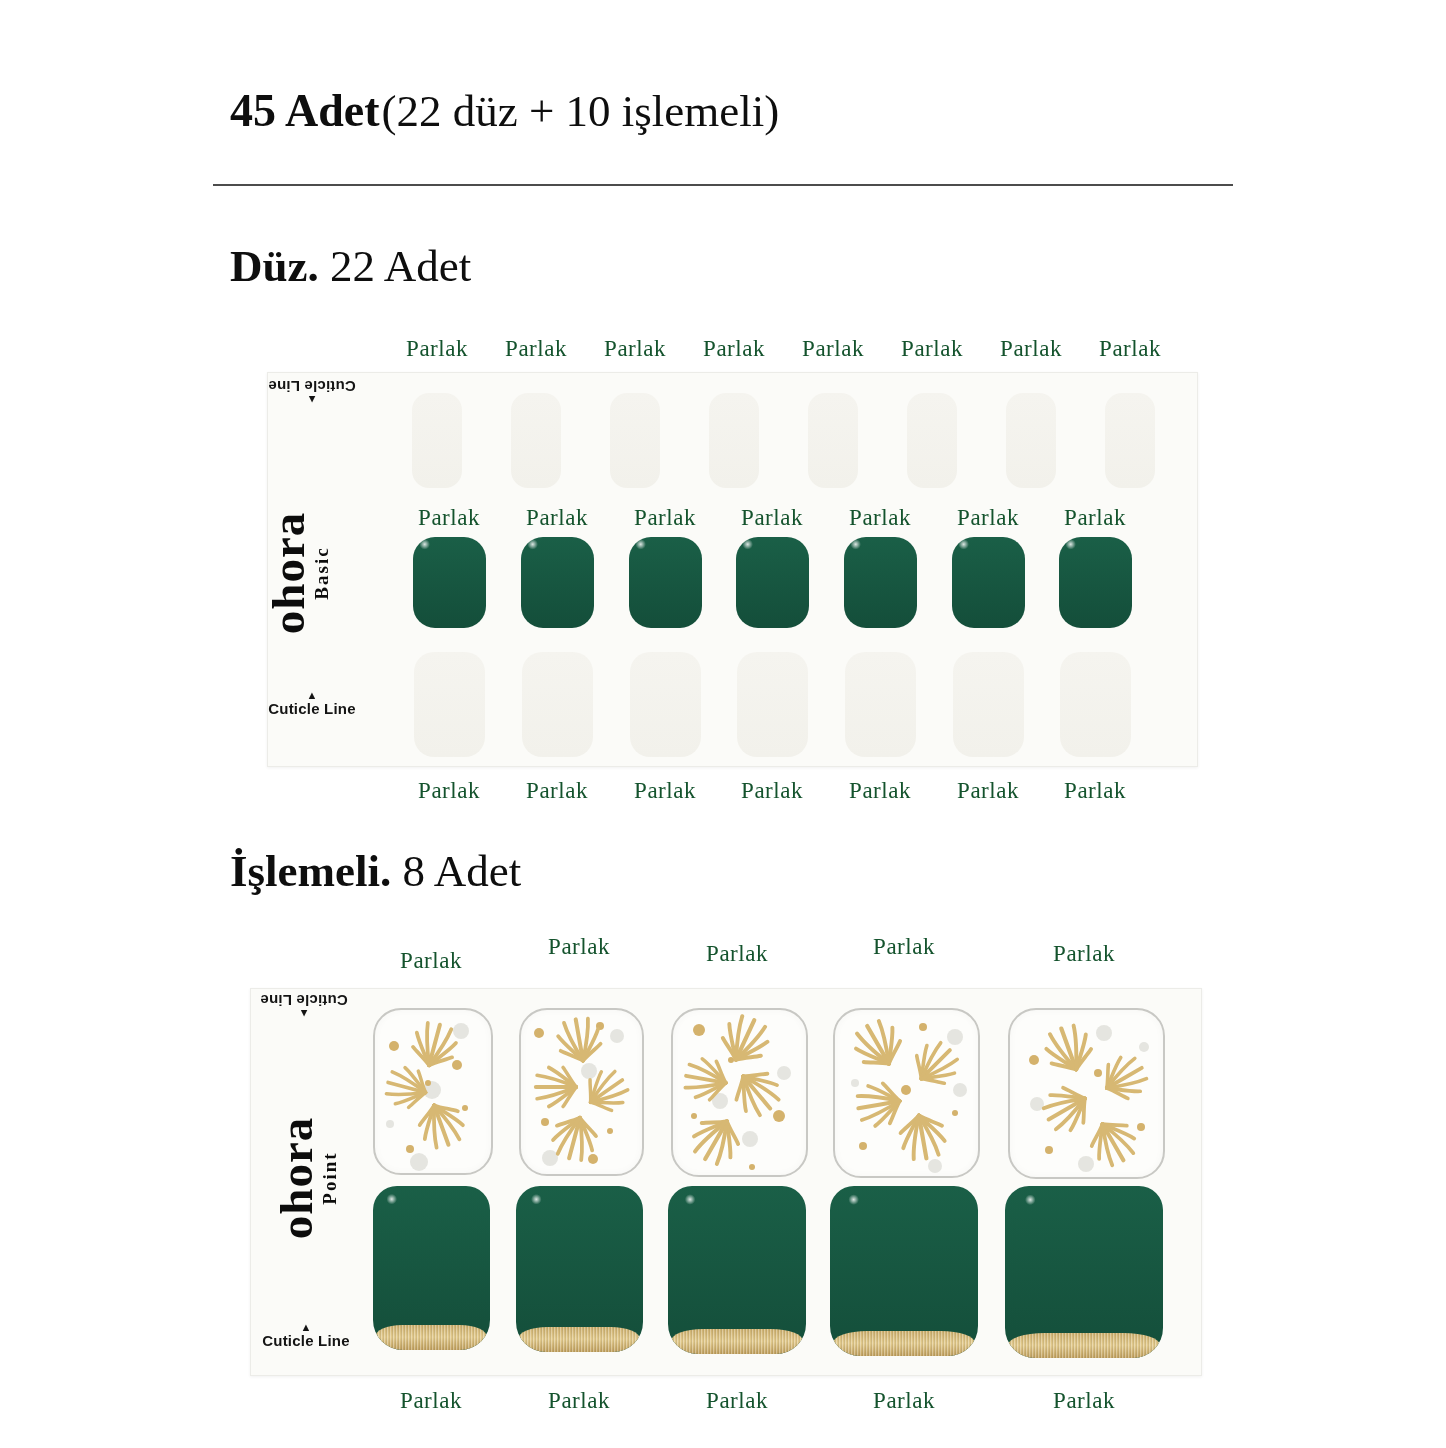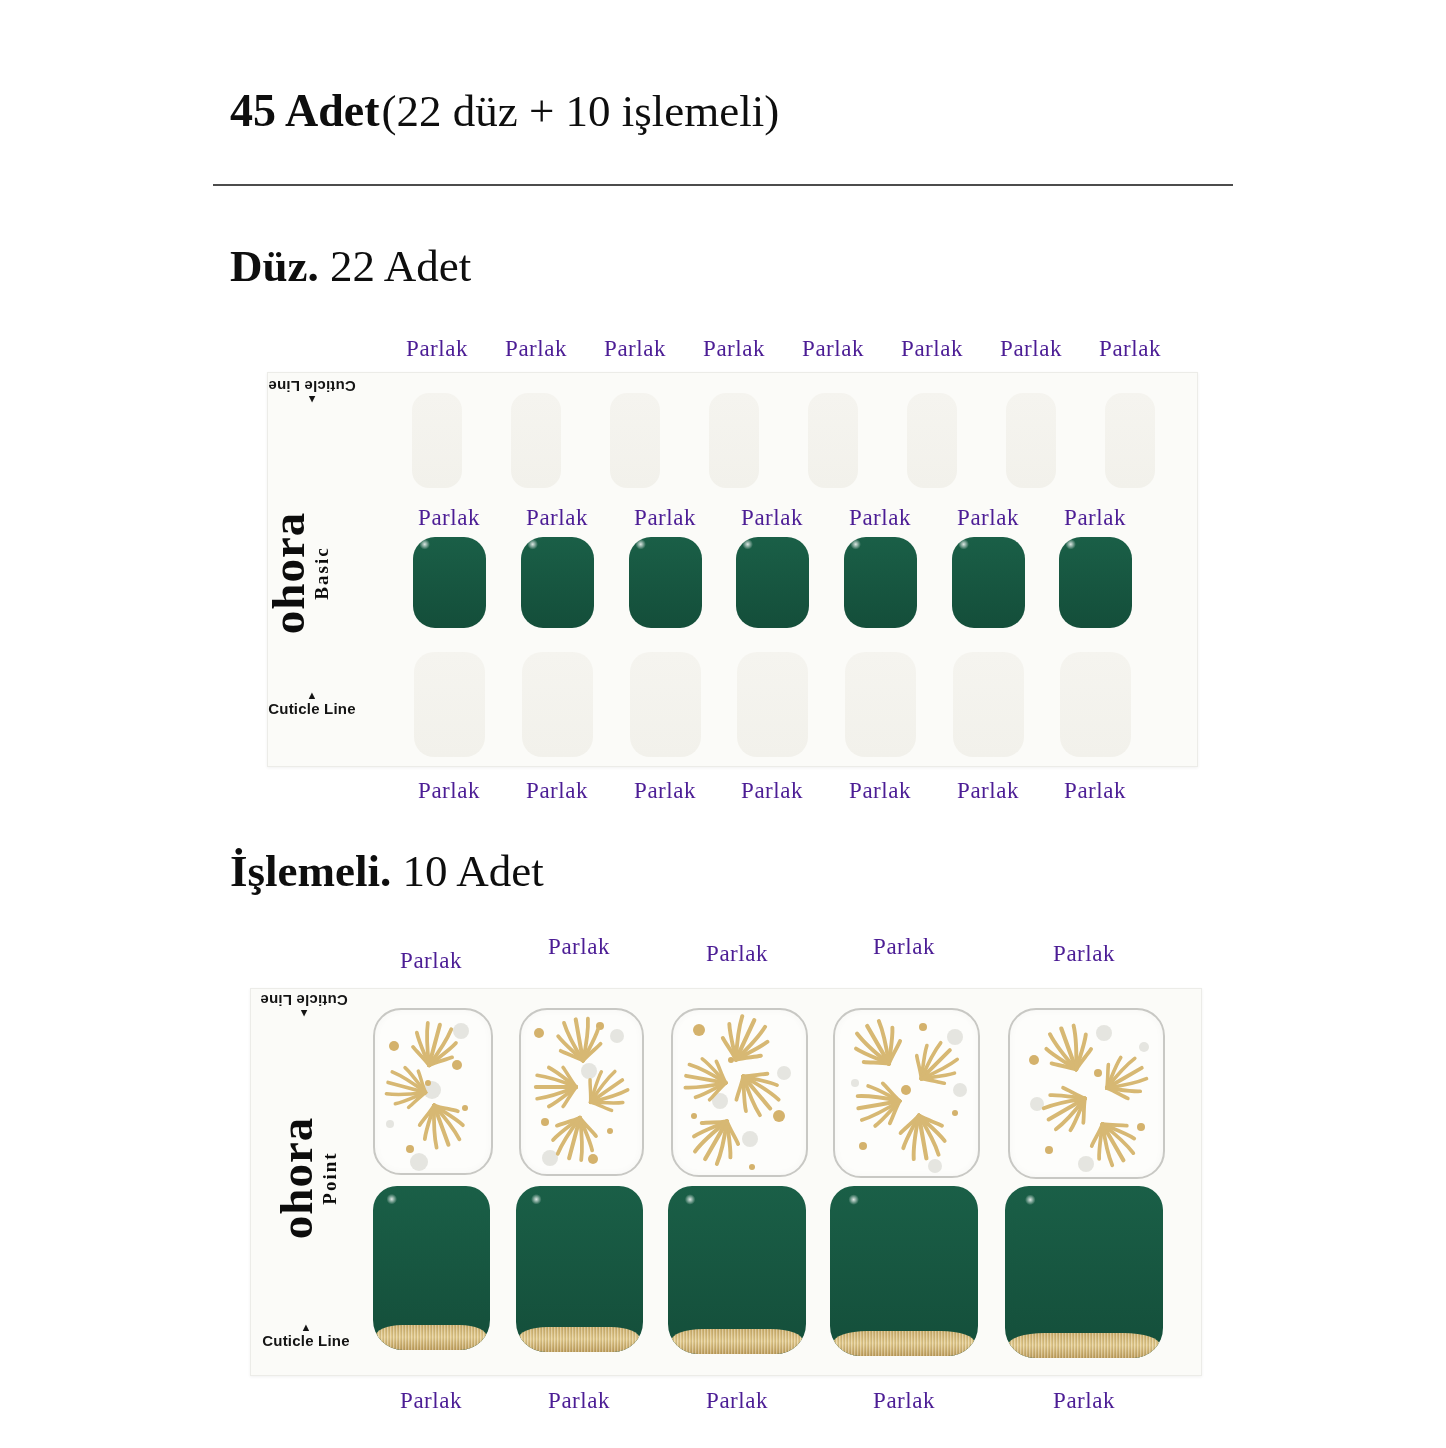--- a/index.html
+++ b/index.html
@@ -8,21 +8,21 @@
   .hdr-title{position:absolute;left:230px;top:14px;font-size:47px;letter-spacing:.5px;}
   .hdr-line2{position:absolute;left:230px;top:84px;font-size:46px;}
   .hdr-line2 .bold{font-weight:700;}
   .hdr-line2 .detail{margin-left:2px;font-size:45px;}
   .divider{position:absolute;left:213px;top:184px;width:1020px;height:2px;background:#4c4c4c;}
   .sec-title{position:absolute;left:230px;font-size:45px;white-space:nowrap;}
   .sec-title .bold{font-weight:700;}
   .sec-duz{top:216px;margin-top:24px;}
   .sec-islemeli{top:845px;}
   .sheet{position:absolute;background:#fbfbf8;border:1px solid #ecece8;box-shadow:0 1px 3px rgba(0,0,0,.06);}
-  .parlak{position:absolute;transform:translateX(-50%);font-size:23px;color:#4c1d95;
+  .parlak{position:absolute;transform:translateX(-50%);font-size:23px;color:#14532d;
           letter-spacing:.5px;white-space:nowrap;}
   .nail{position:absolute;}
   .cream{background:linear-gradient(180deg,#f5f4ef,#f2f1eb);}
   .green{background:radial-gradient(circle 7px at 16% 8%,rgba(255,255,255,.85),rgba(255,255,255,0) 75%),
          linear-gradient(180deg,#1a5f47,#144e3a);}
   .pattern-nail{position:absolute;background:#fdfdfb;border:2px solid #c8c8c4;
                 box-shadow:inset 0 0 8px rgba(0,0,0,.03);}
   .leaf{position:absolute;color:#d7b873;}
   .dot{position:absolute;border-radius:50%;}
   .dot-gold{background:#d4b26c;}
@@ -79,21 +79,21 @@
     <span class="ohora">ohora</span>
     <span class="variant">Basic</span>
   </div>
   <div class="cuticle" style="left:258px;top:690px;width:108px;">
     <span class="tri">▲</span>
     <span class="txt">Cuticle Line</span>
   </div>
 
   <div class="sec-title sec-islemeli">
     <span class="bold">İşlemeli.</span>
-    <span>10 Adet</span>
+    <span>8 Adet</span>
   </div>
 
   <div class="sheet" style="left:250px;top:988px;width:950px;height:386px;"></div>
 
   <div class="cuticle flip" style="left:254px;top:992px;width:100px;">
     <span class="tri">▲</span>
     <span class="txt">Cuticle Line</span>
   </div>
   <div class="brand" style="left:221px;top:1135px;width:175px;height:86px;">
     <span class="ohora">ohora</span>

